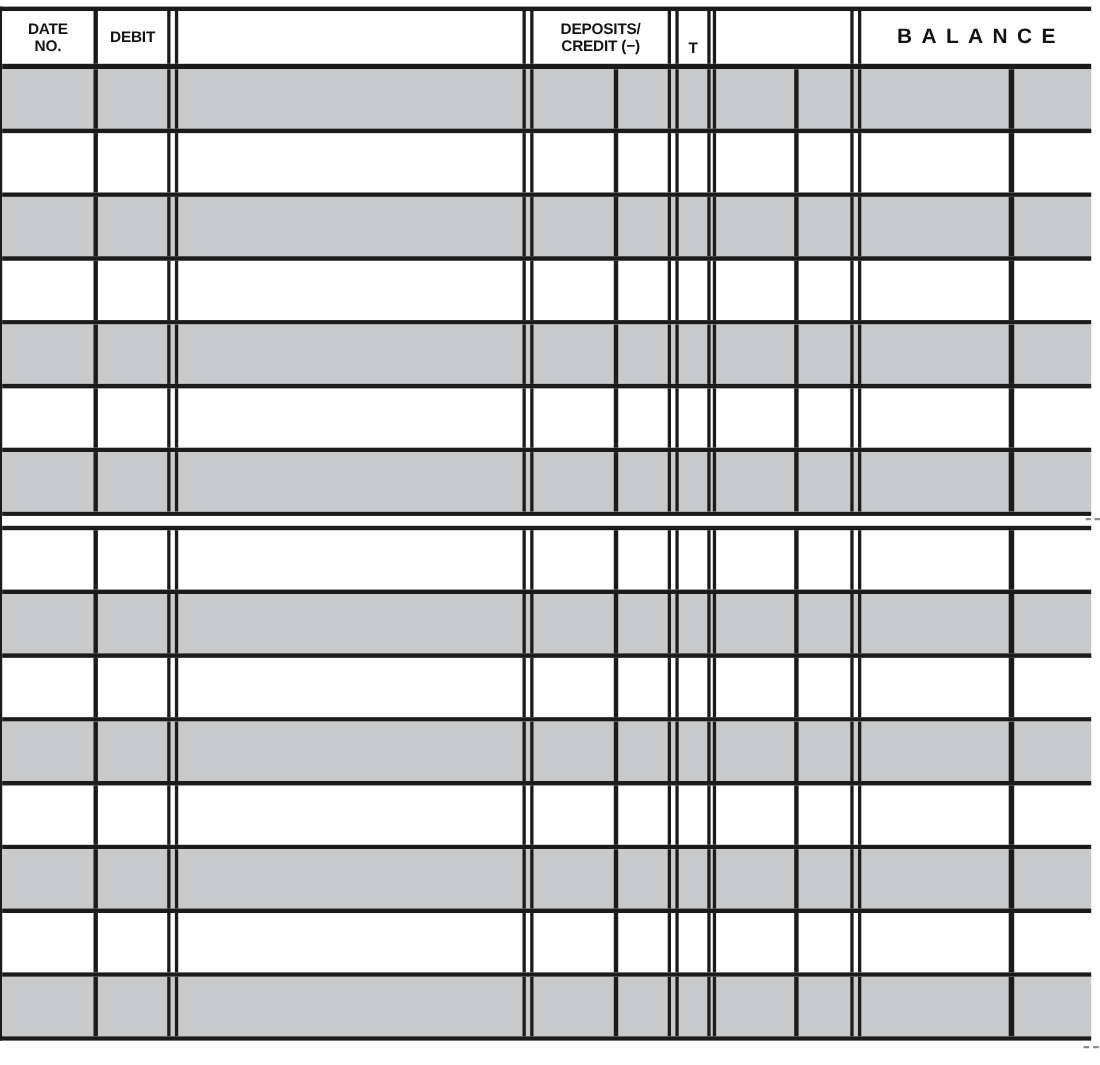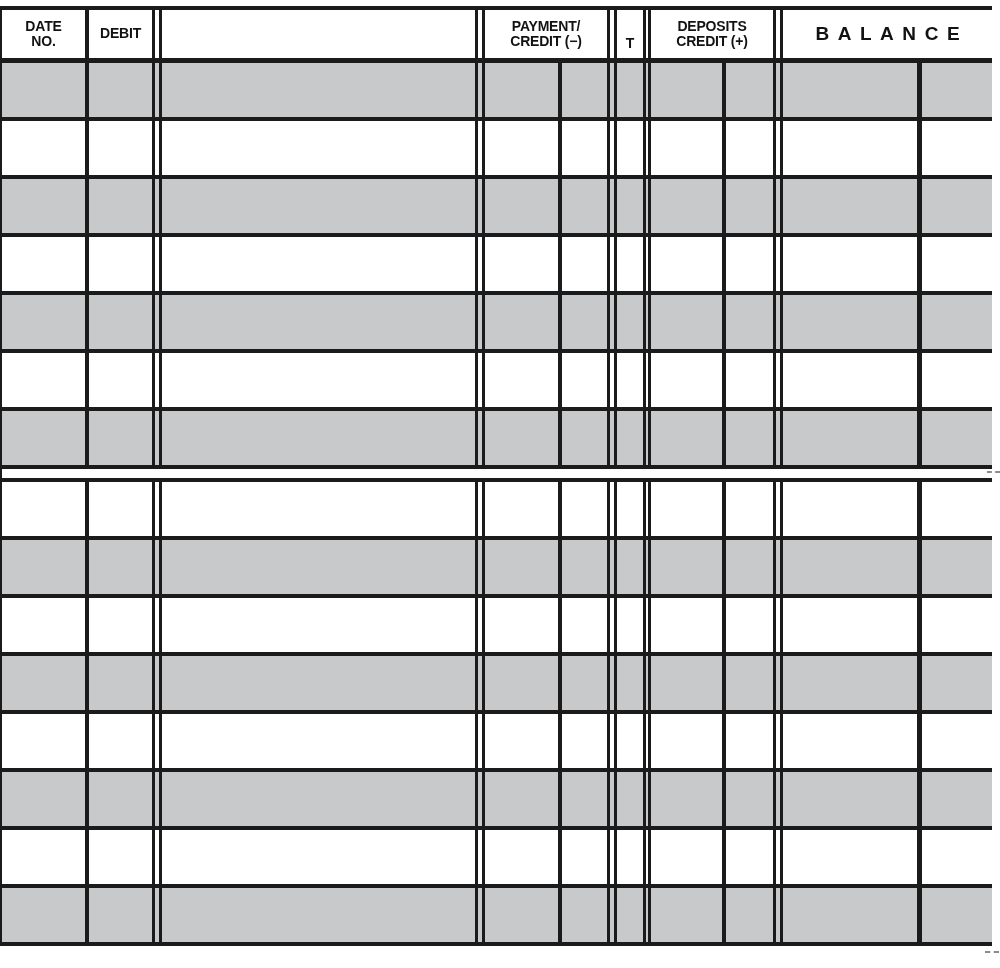--- a/index.html
+++ b/index.html
@@ -92,34 +92,30 @@
     </div>
     <i class="v" style="grid-column:2"></i>
     <div class="hcell" style="grid-column:3">
       <span class="ln">DEBIT</span>
     </div>
     <i class="v" style="grid-column:4"></i>
     <i class="v" style="grid-column:6"></i>
     <i class="v" style="grid-column:8"></i>
     <i class="v" style="grid-column:10"></i>
     <div class="hcell" style="grid-column:11 / span 3">
-      <span class="ln">PAYMENT/</span>
+      <span class="ln">DEPOSITS/</span>
       <span class="ln">CREDIT (−)</span>
     </div>
     <i class="v" style="grid-column:14"></i>
     <i class="v" style="grid-column:16"></i>
     <div class="hcell" style="grid-column:17;justify-content:flex-end;padding-bottom:7px">
       <span class="ln">T</span>
     </div>
     <i class="v" style="grid-column:18"></i>
     <i class="v" style="grid-column:20"></i>
-    <div class="hcell" style="grid-column:21 / span 3">
-      <span class="ln">DEPOSITS</span>
-      <span class="ln">CREDIT (+)</span>
-    </div>
     <i class="v" style="grid-column:24"></i>
     <i class="v" style="grid-column:26"></i>
     <div class="hcell balance" style="grid-column:27 / span 3">
       <span class="ln">BALANCE</span>
     </div>
   </div>
 
   <div id="register-body">
       <div class="row body-row gray">
         <div class="cell" style="grid-column: 1;"></div>

